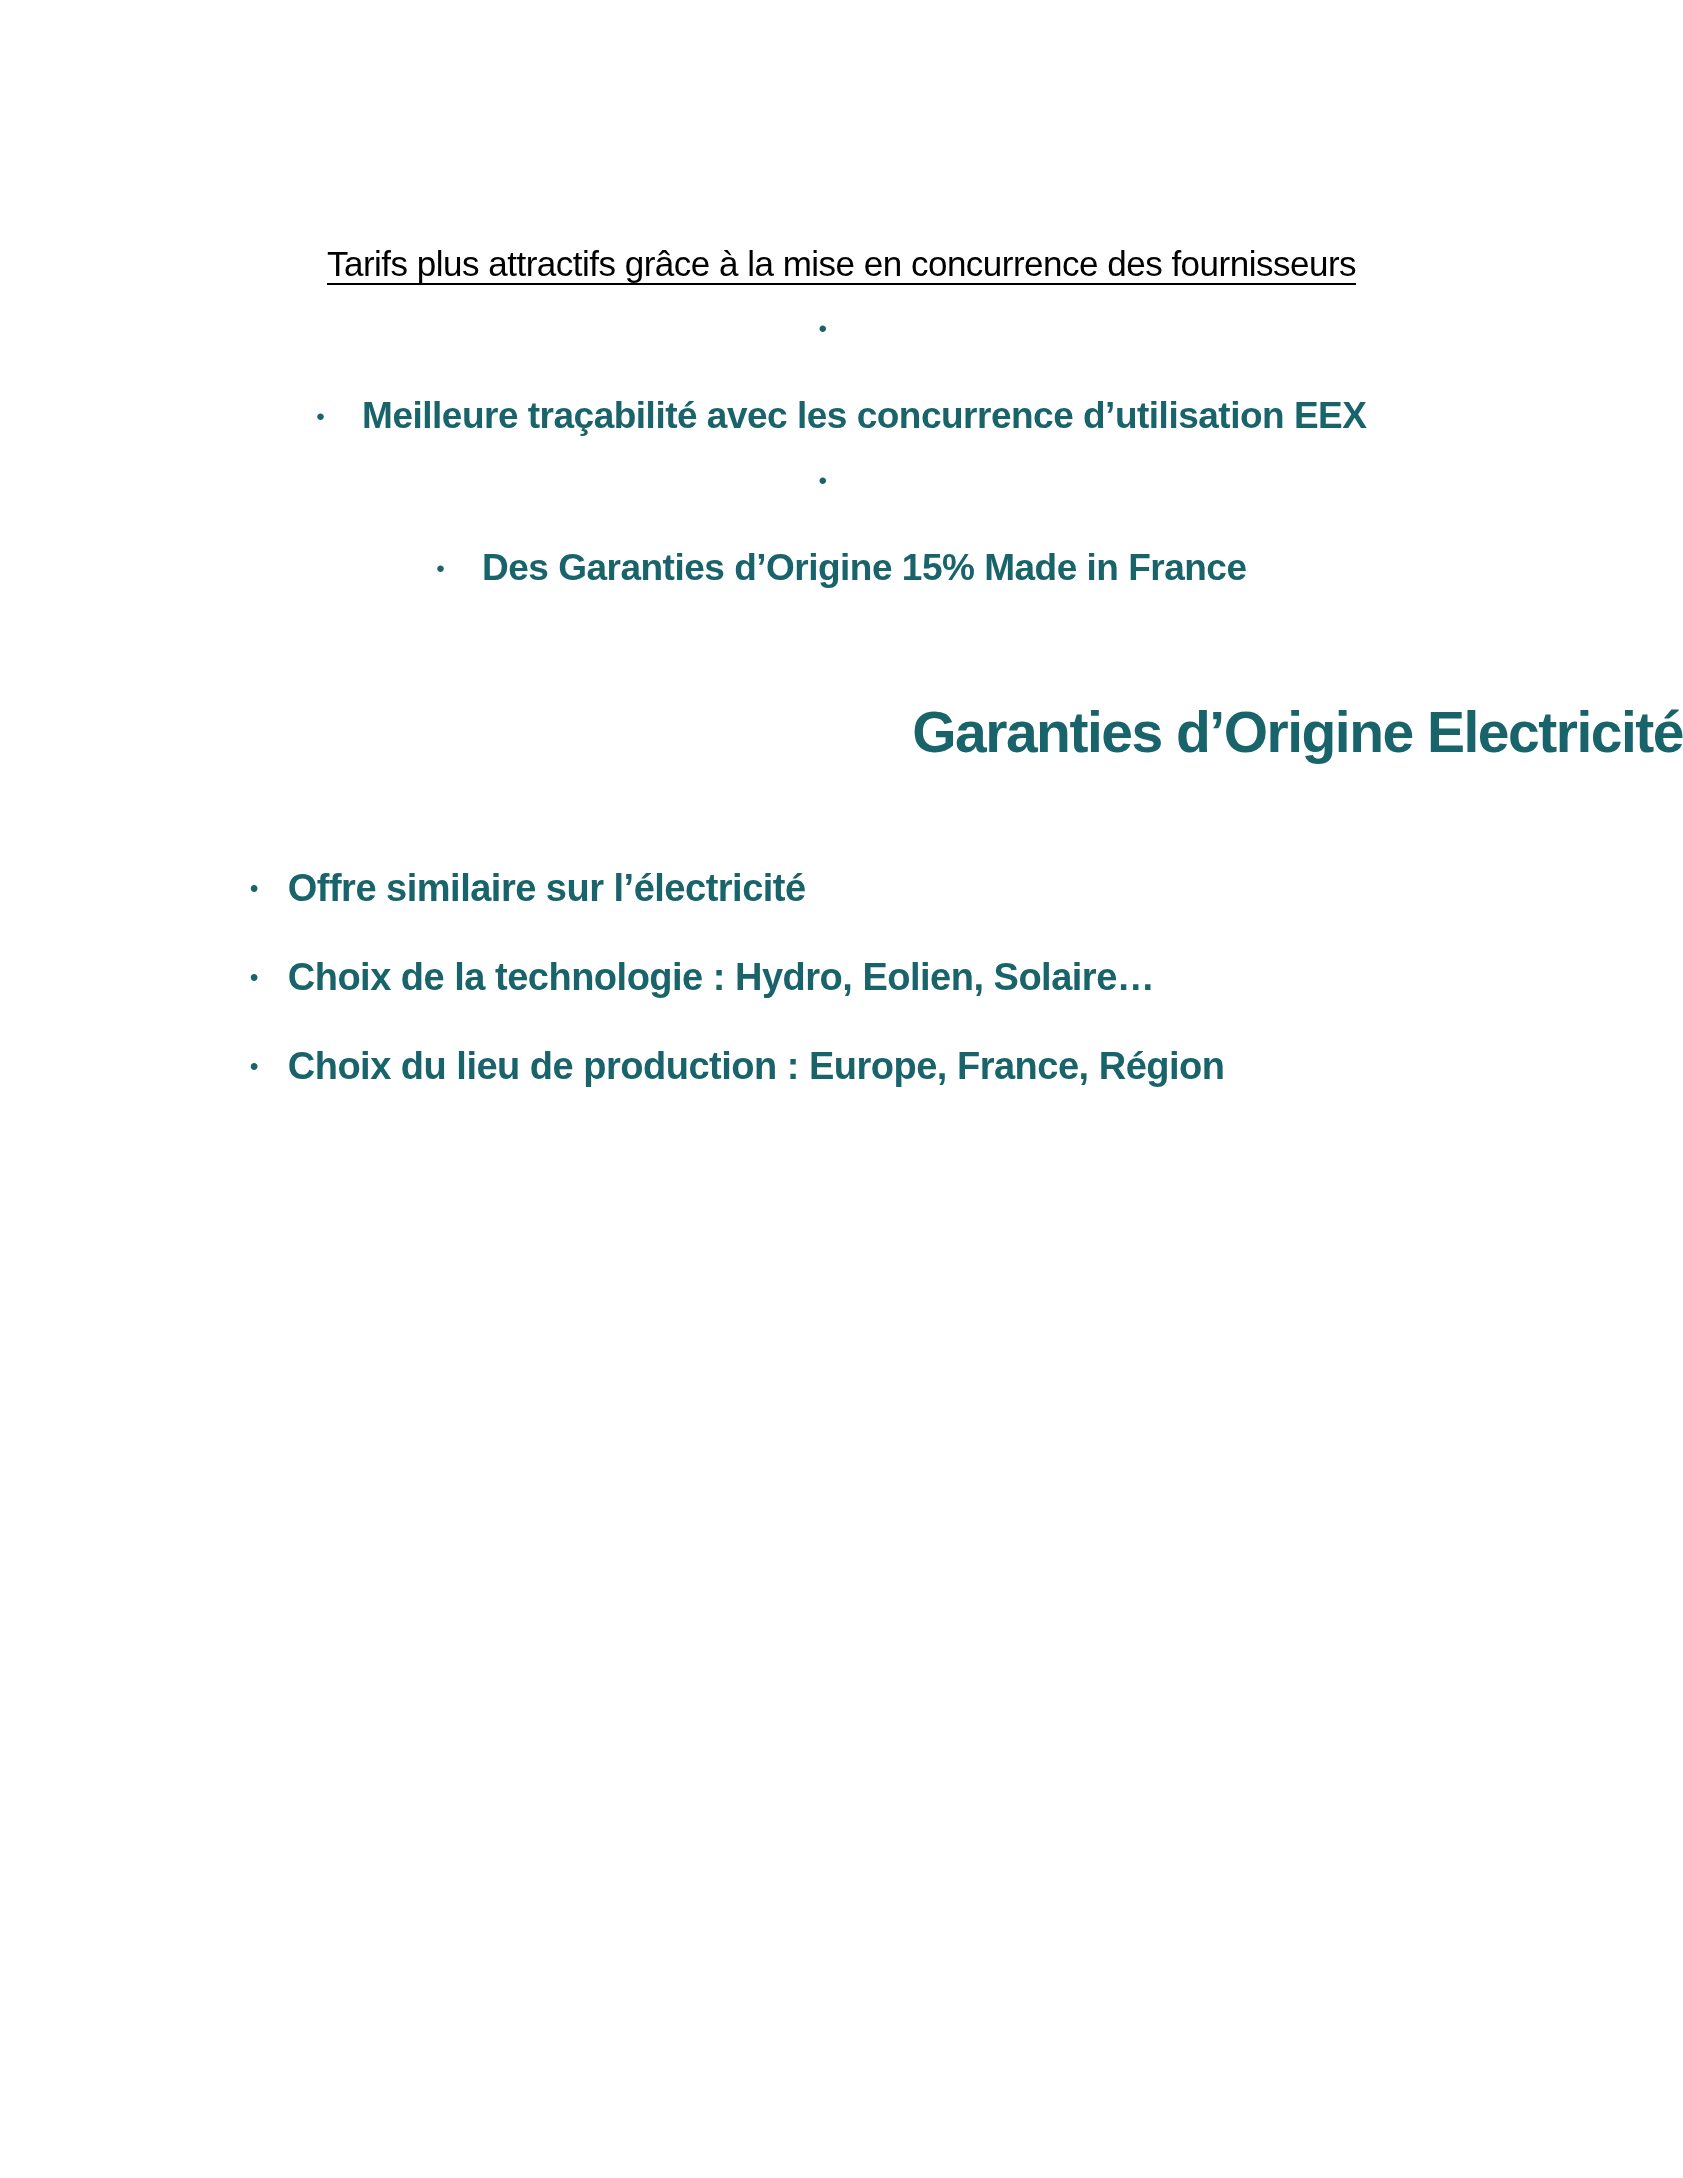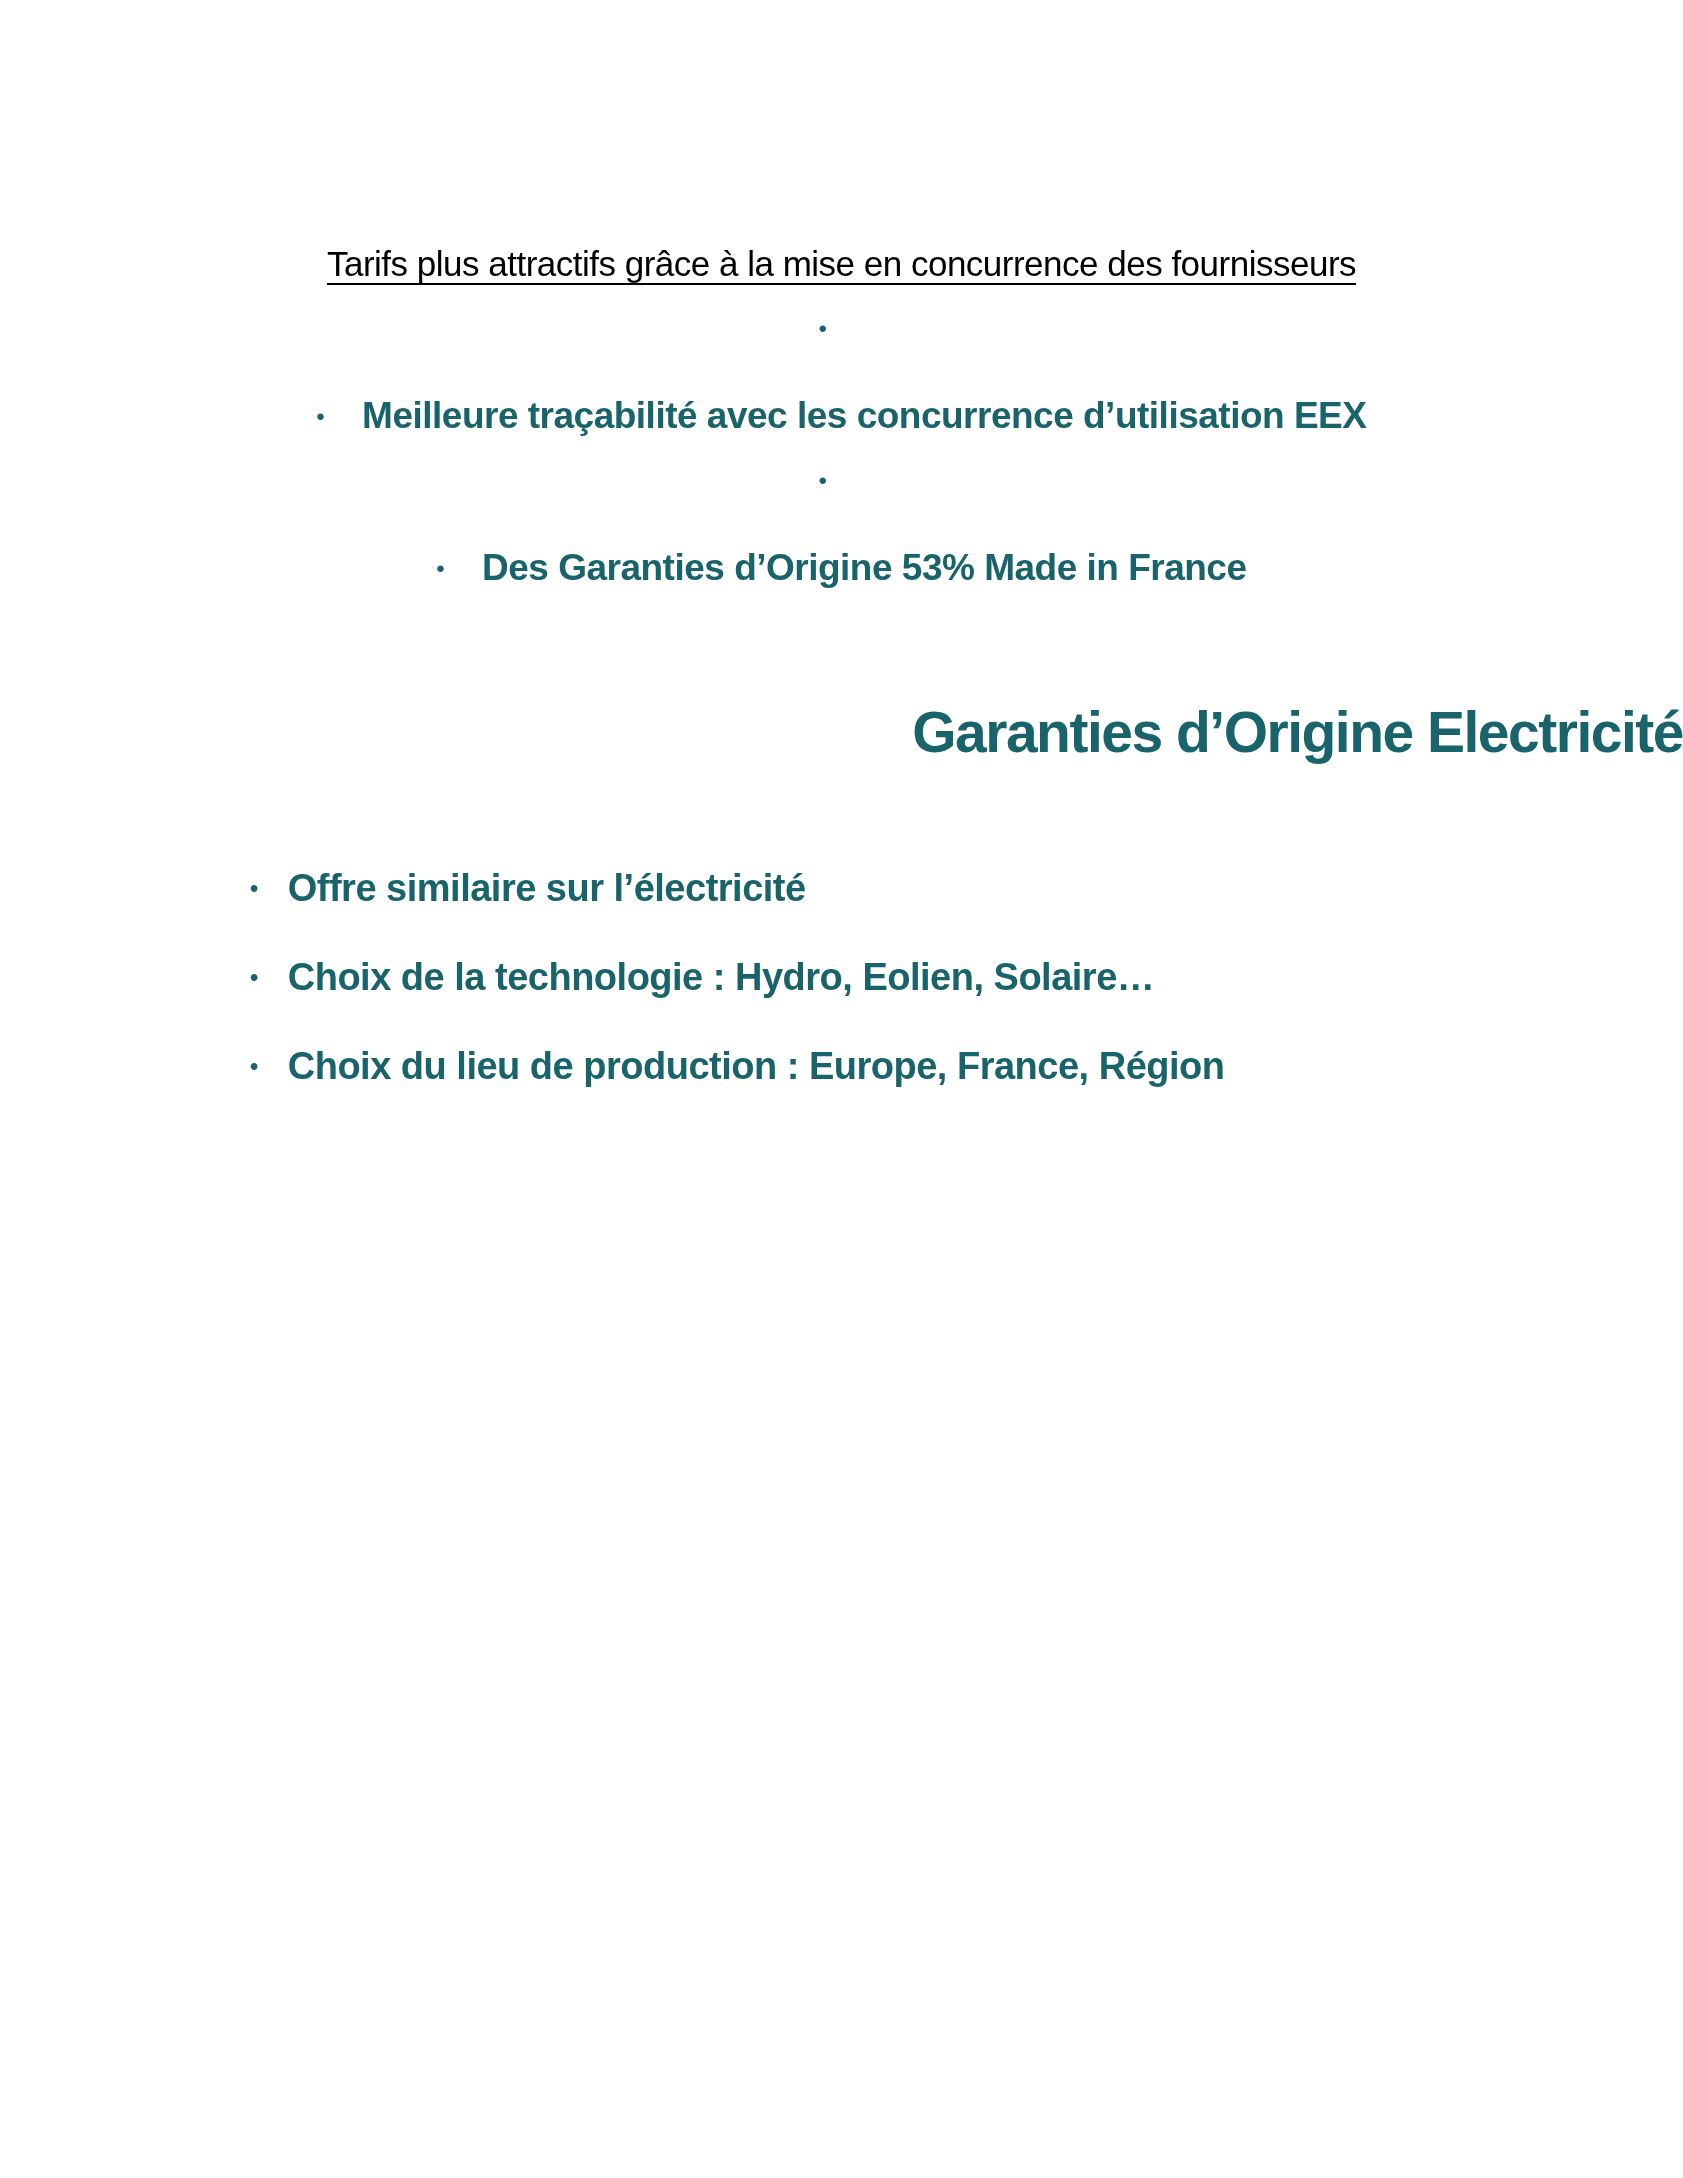--- a/index.html
+++ b/index.html
@@ -107,21 +107,21 @@
     </div>
     <div class="bullet-row">
       <span class="dot">•</span>
       <span>Meilleure traçabilité avec les concurrence d’utilisation EEX</span>
     </div>
     <div class="bullet-row">
       <span class="dot">•</span>
     </div>
     <div class="bullet-row">
       <span class="dot">•</span>
-      <span>Des Garanties d’Origine 53% Made in France</span>
+      <span>Des Garanties d’Origine 15% Made in France</span>
     </div>
   </div>
 
   <div class="section-heading">Garanties d’Origine Electricité</div>
 
   <div class="left-bullets">
     <div class="bullet-row">
       <span class="dot">•</span>
       <span>Offre similaire sur l’électricité</span>
     </div>

